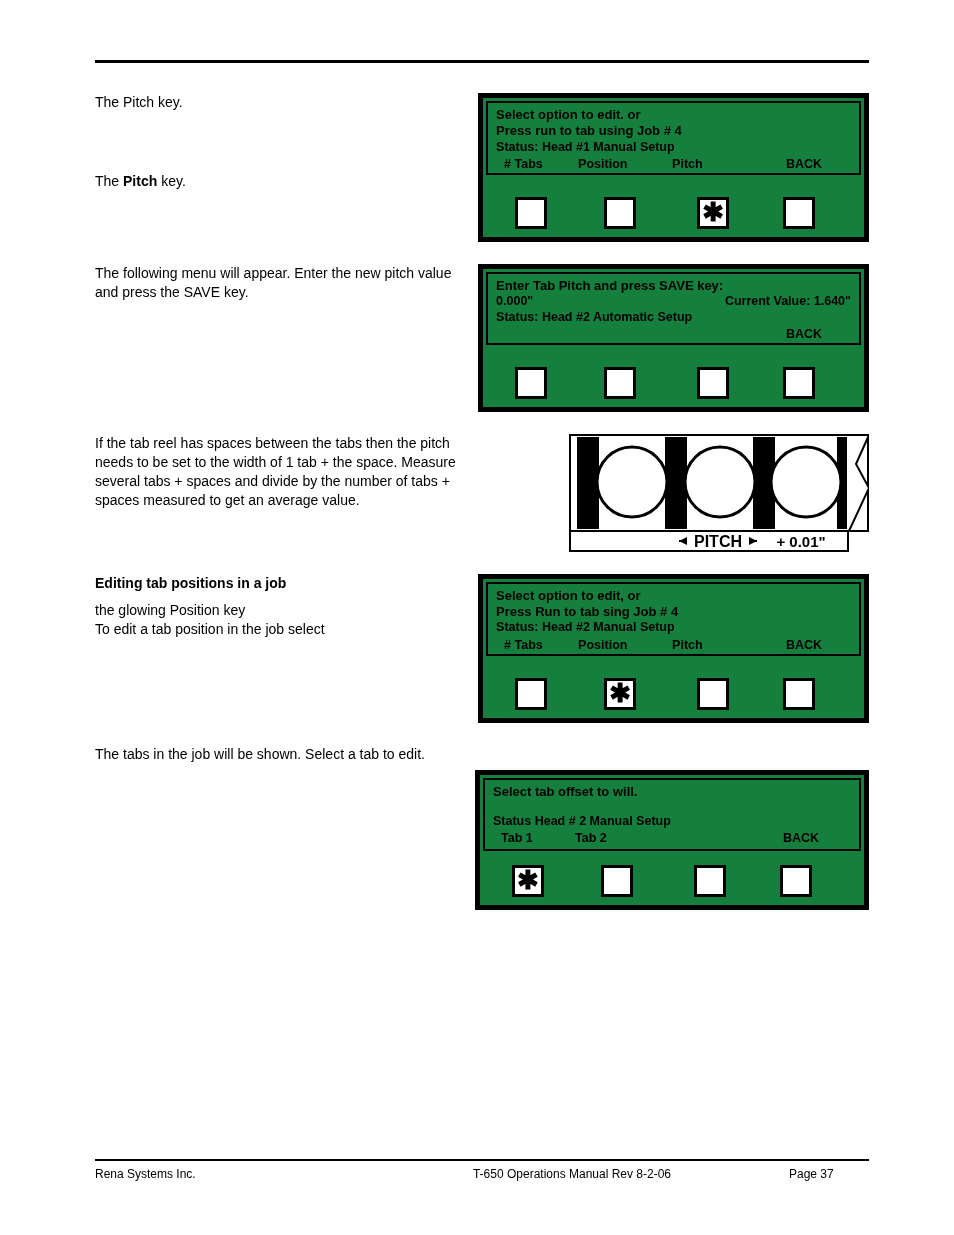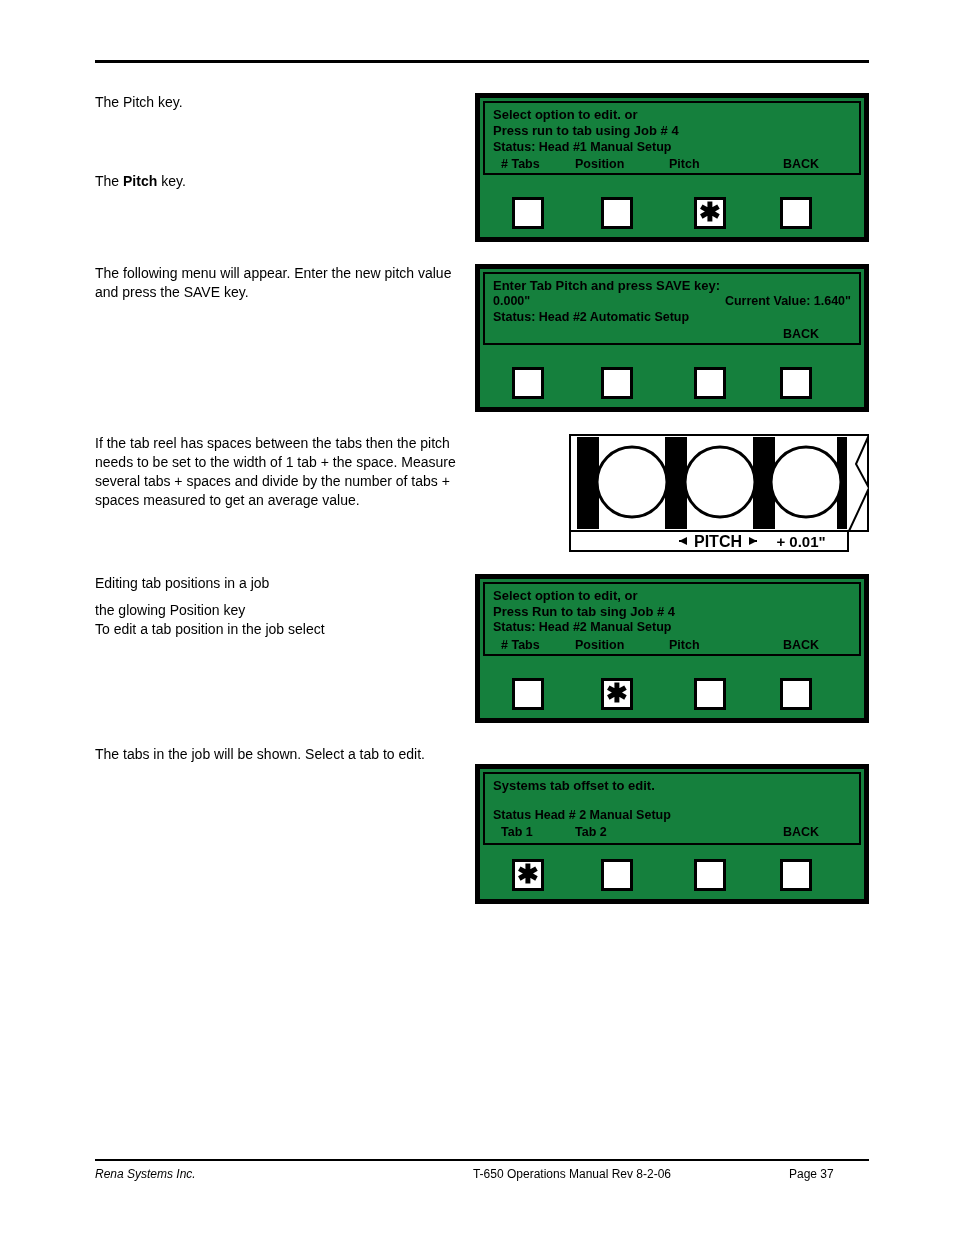--- a/index.html
+++ b/index.html
@@ -17,20 +17,21 @@
   }
   .top-rule {
     height: 3px;
     background: #000;
     margin-bottom: 30px;
   }
   .row {
     display: flex;
     width: 100%;
     margin-bottom: 22px;
+    gap: 6px;
   }
   .left-col {
     width: 380px;
     padding-right: 10px;
     font-size: 14px;
     line-height: 1.35;
   }
   .right-col {
     width: 394px;
     margin-left: auto;
@@ -106,21 +107,21 @@
     position: absolute;
     bottom: 54px;
     left: 95px;
     right: 85px;
   }
   .bottom-rule { height: 2px; background: #000; margin-bottom: 6px; }
   .footer {
     display: flex;
     font-size: 12px;
   }
-  .footer .left { width: 260px; font-style: italic; }
+  .footer .left { width: 260px; }
   .footer .center { flex: 1; text-align: center; }
   .footer .right { width: 80px; }
 </style>
 </head>
 <body>
 
 <div class="page">
   <div class="top-rule"></div>
 
   <div class="row">
@@ -223,21 +224,21 @@
           <polygon points="188,107 180,103 180,111" fill="#000"></polygon>
           <text x="149" y="113" text-anchor="middle" font-family="Arial" font-size="16" font-weight="700">PITCH</text>
           <text x="232" y="113" text-anchor="middle" font-family="Arial" font-size="15" font-weight="700">+ 0.01"</text>
         </svg>
       </div>
     </div>
   </div>
 
   <div class="row">
     <div class="left-col">
-      <div style="font-weight:400">Editing tab positions in a job</div>
+      <div style="font-weight:700">Editing tab positions in a job</div>
       <div style="height:8px"></div>
       <div>the glowing Position key</div>
       <div>To edit a tab position in the job select</div>
     </div>
     <div class="right-col">
       <div class="panel">
         <div class="lcd">
           <div>Select option to edit, or</div>
           <div>Press Run to tab sing Job # 4</div>
           <div class="status-line">Status: Head #2 Manual Setup</div>
@@ -264,21 +265,21 @@
         </div>
       </div>
     </div>
   </div>
 
   <div class="row" style="margin-top:6px;flex-direction:column;">
     <div class="left-col">The tabs in the job will be shown. Select a tab to edit.</div>
     <div class="right-col">
       <div class="panel">
         <div class="lcd" style="padding-bottom:2px;">
-          <div>Systems tab offset to edit.</div>
+          <div>Select tab offset to will.</div>
           <div style="height:14px"></div>
           <div class="status-line">Status Head # 2 Manual Setup</div>
           <div class="opt-row">
             <div class="opt c1">Tab 1</div>
             <div class="opt c2">Tab 2</div>
             <div class="opt c3"></div>
             <div class="opt c4">BACK</div>
           </div>
         </div>
         <div class="btn-row" style="padding-top:14px;">

